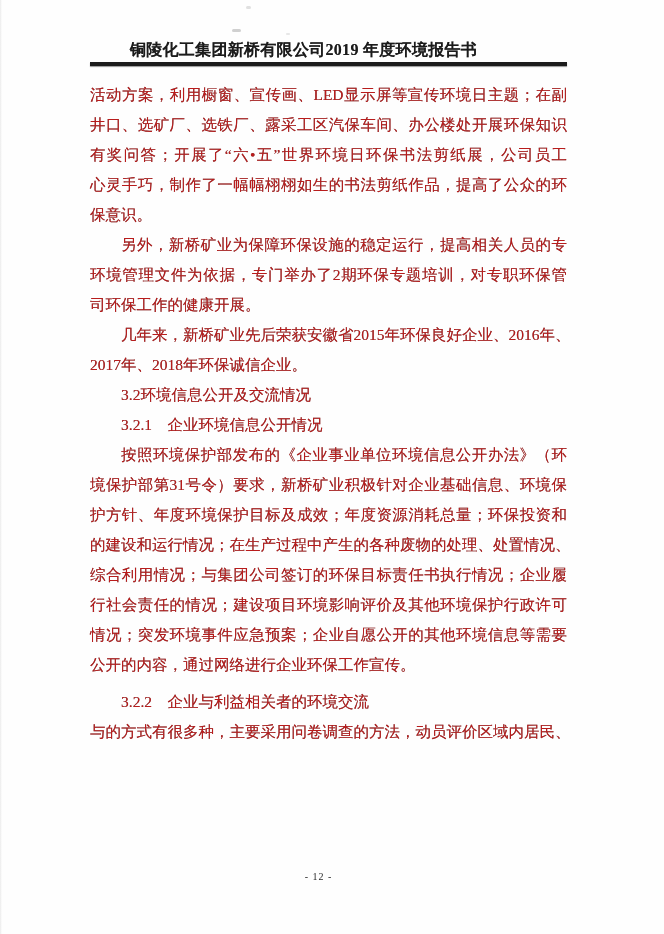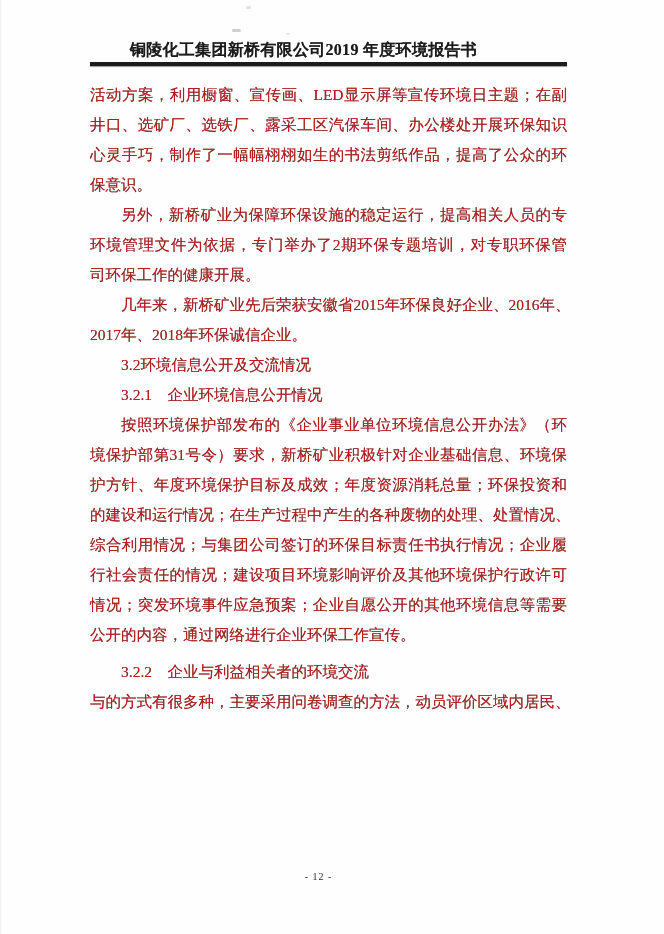--- a/index.html
+++ b/index.html
@@ -81,20 +81,21 @@
   <div class="speck speck-1"></div>
   <div class="speck speck-2"></div>
   <div class="speck speck-3"></div>
 
   <div class="doc-header">铜陵化工集团新桥有限公司2019 年度环境报告书</div>
   <div class="header-rule"></div>
 
   <div class="doc-body">
       <div class="line fill">活动方案，利用橱窗、宣传画、LED显示屏等宣传环境日主题；在副</div>
       <div class="line fill">井口、选矿厂、选铁厂、露采工区汽保车间、办公楼处开展环保知识</div>
+      <div class="line fill">有奖问答；开展了“六•五”世界环境日环保书法剪纸展，公司员工</div>
       <div class="line fill">心灵手巧，制作了一幅幅栩栩如生的书法剪纸作品，提高了公众的环</div>
       <div class="line">保意识。</div>
       <div class="line fill indent">另外，新桥矿业为保障环保设施的稳定运行，提高相关人员的专</div>
       <div class="line fill">环境管理文件为依据，专门举办了2期环保专题培训，对专职环保管</div>
       <div class="line">司环保工作的健康开展。</div>
       <div class="line fill indent">几年来，新桥矿业先后荣获安徽省2015年环保良好企业、2016年、</div>
       <div class="line">2017年、2018年环保诚信企业。</div>
       <div class="line indent">3.2环境信息公开及交流情况</div>
       <div class="line indent">3.2.1　企业环境信息公开情况</div>
       <div class="line fill indent">按照环境保护部发布的《企业事业单位环境信息公开办法》（环</div>

